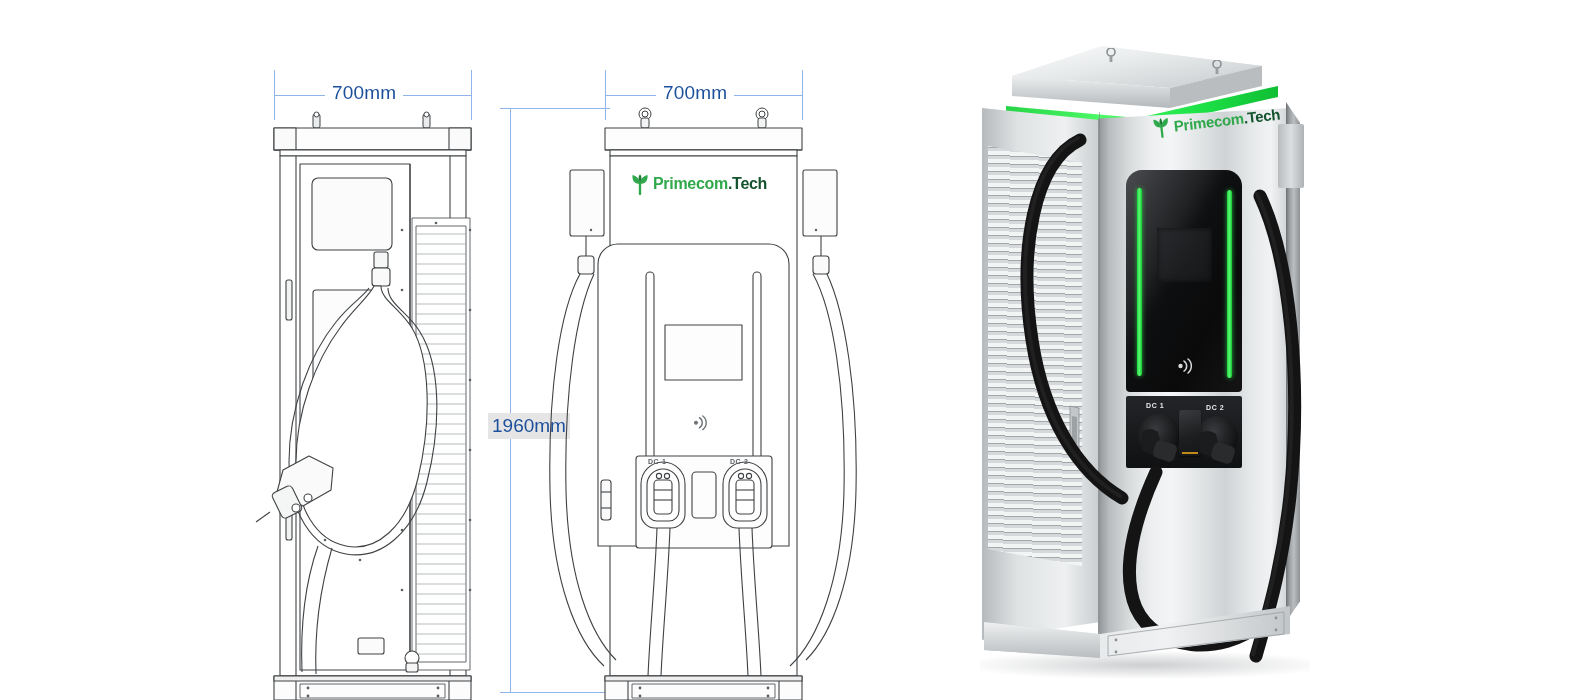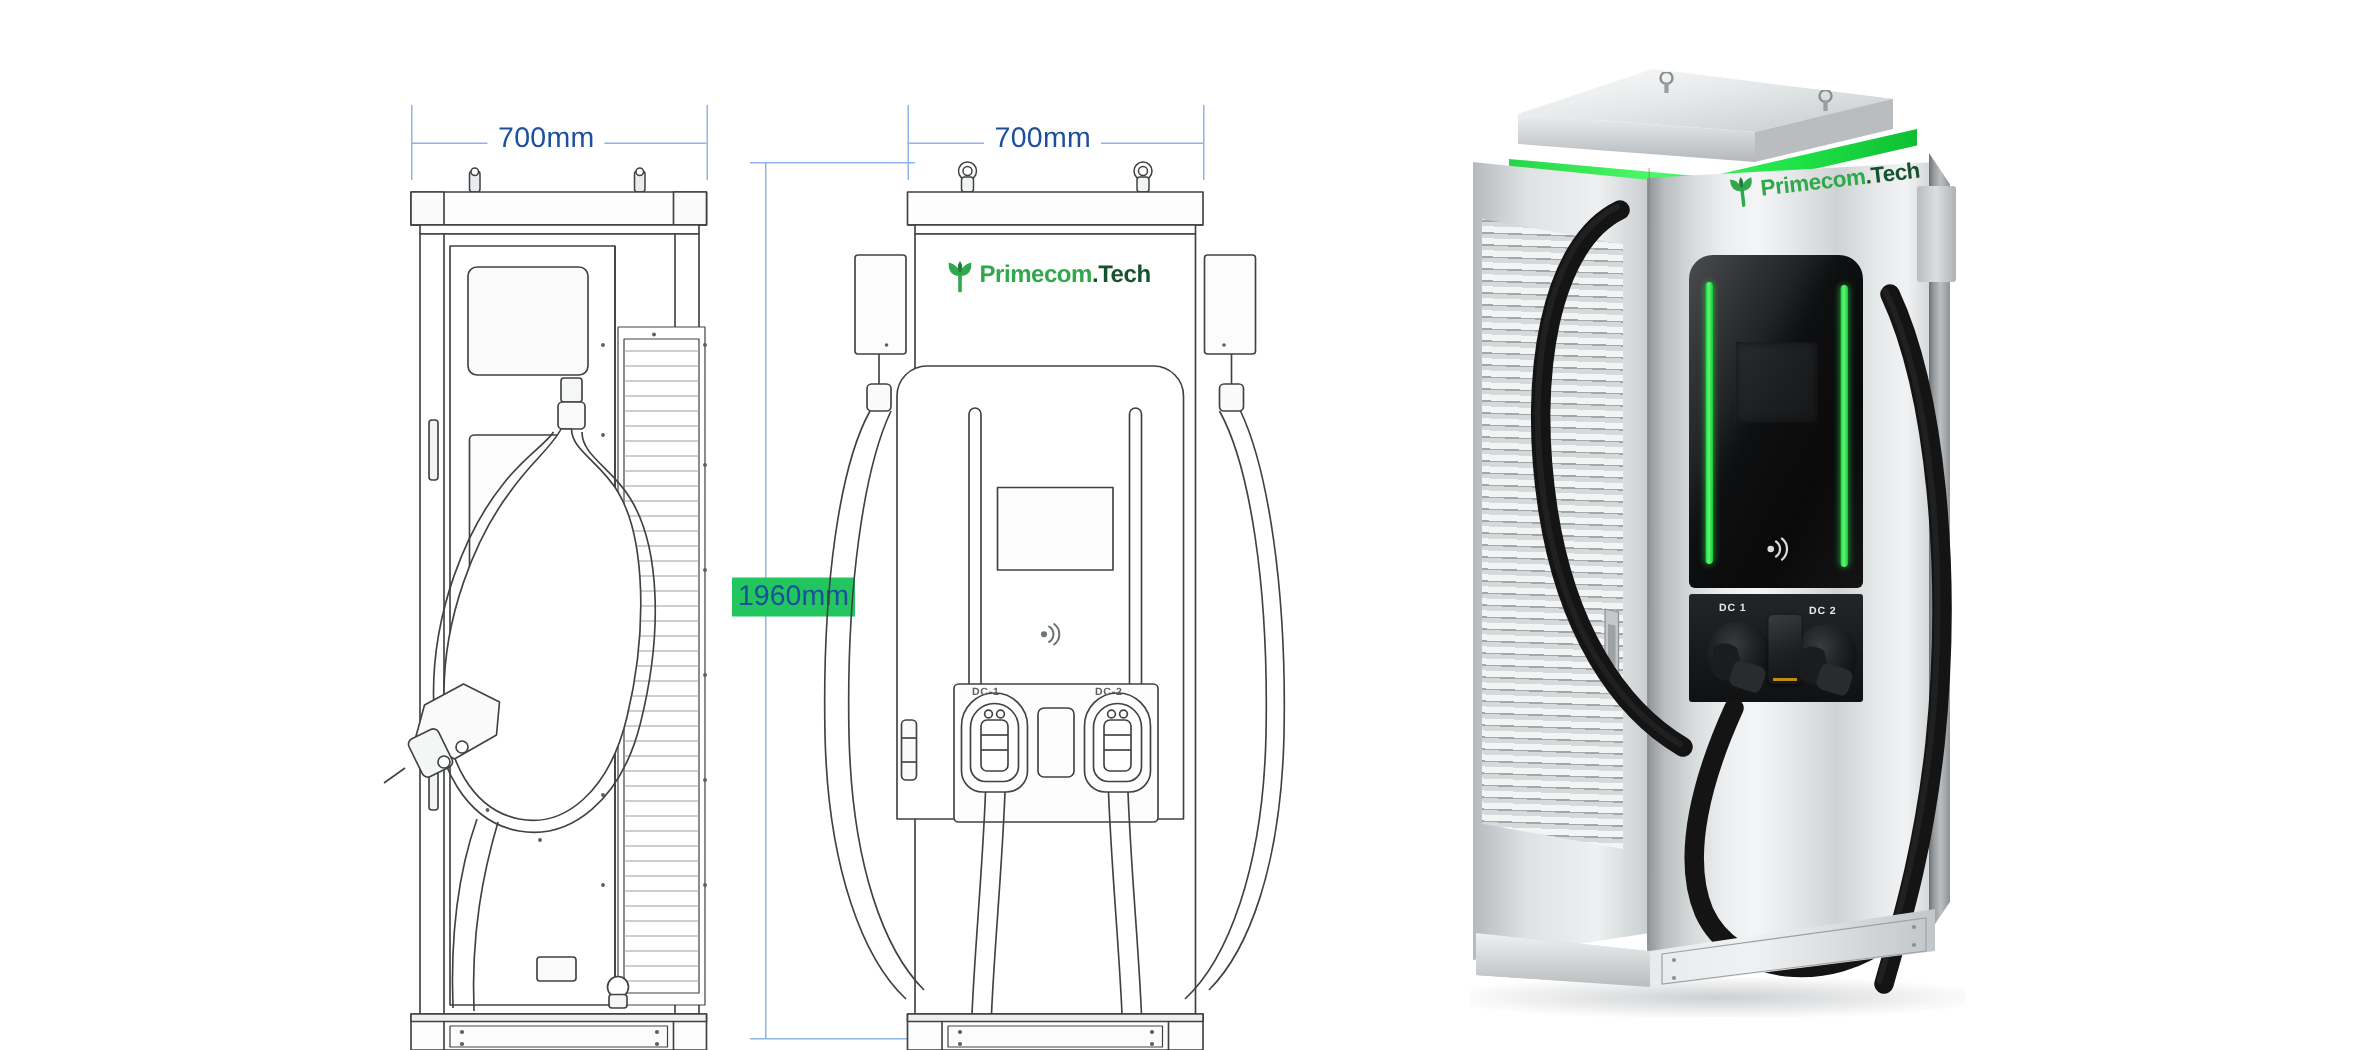--- a/index.html
+++ b/index.html
@@ -32,23 +32,24 @@
     letter-spacing: .2px;
     background: #ffffff;
     padding: 0 7px;
     white-space: nowrap;
     font-family: "Liberation Sans", sans-serif;
   }
   .dim-label-v {
     position: absolute;
     color: #1c4f9c;
     font-size: 19px;
-    background: #22c55e;
+    background: #e5e5e5;
     padding: 2px 4px;
     white-space: nowrap;
+    margin-top: 28px;
   }
 
   
   .tech-svg { display:block; }
 
   
   .logo-wrap { display: inline-flex; align-items: center; gap: 3px; }
   .logo-text { font-weight: bold; letter-spacing: -0.3px; }
   .logo-green { color: #2fa94b; }
   .logo-dark { color: #14532d; }

